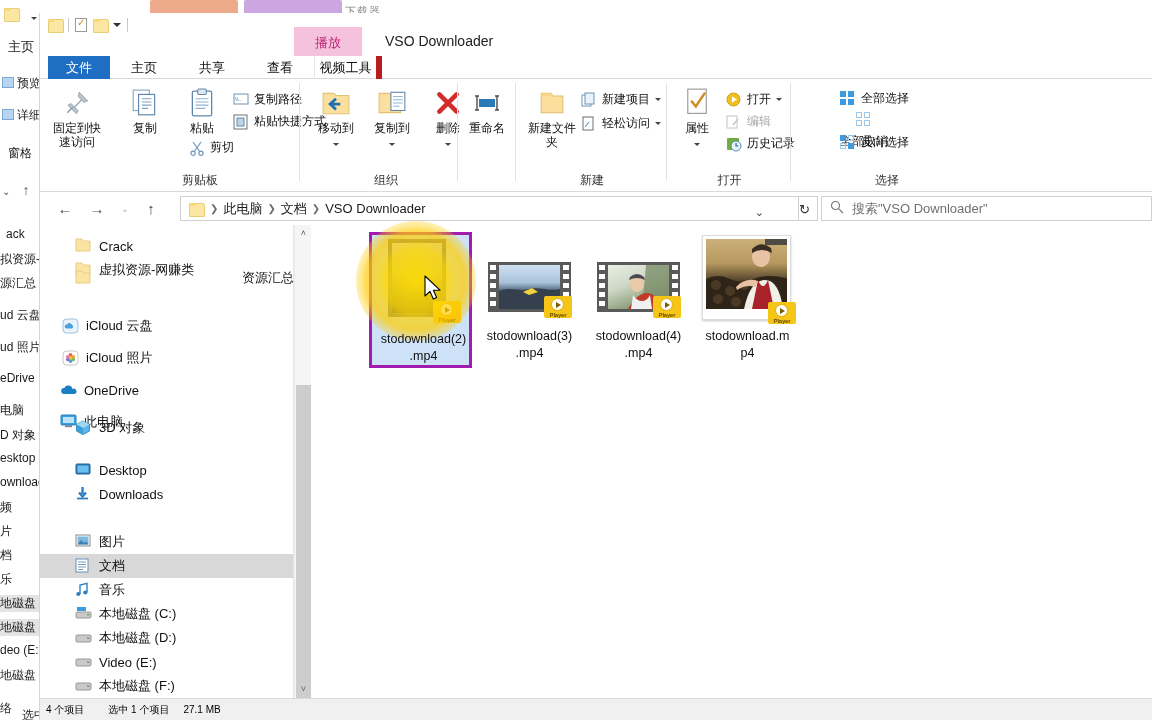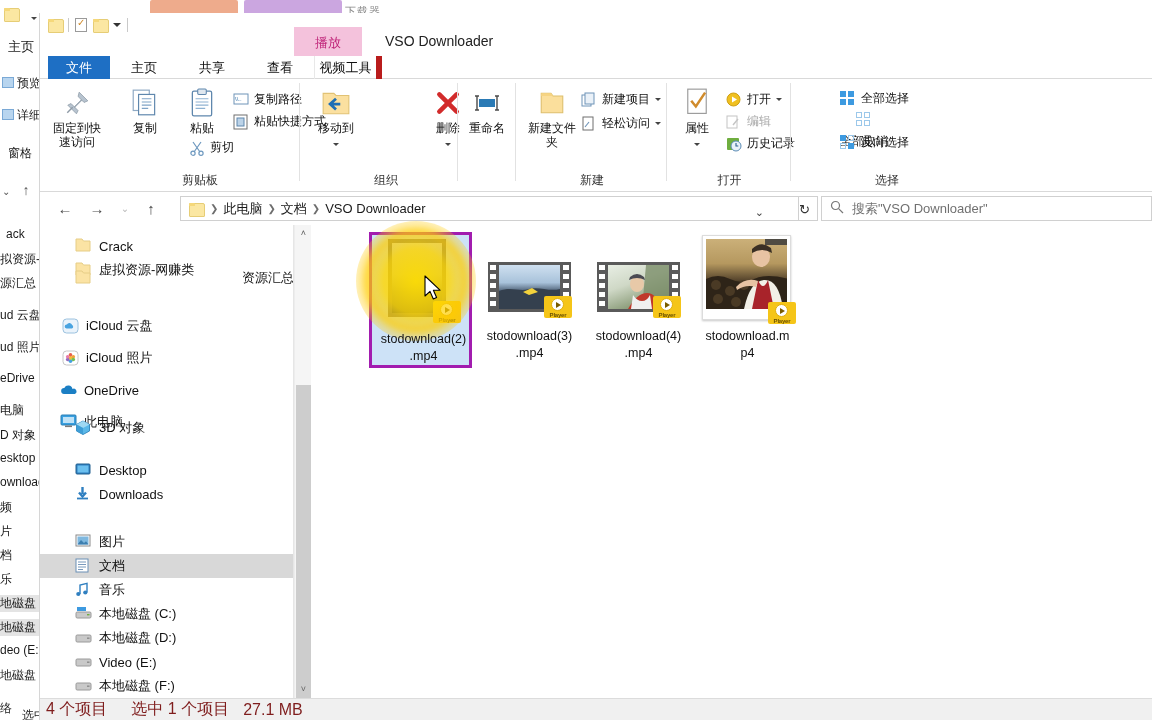--- a/index.html
+++ b/index.html
@@ -131,21 +131,21 @@
                       rgba(255,205,0,.55) 56%, rgba(255,200,0,.25) 72%, rgba(255,200,0,0) 82%);
           pointer-events:none; }
   .glow2 { position:absolute; left:-8px; top:-6px; width:104px; height:104px; border-radius:50%;
           border:7px solid rgba(255,204,0,.55); filter: blur(3px); pointer-events:none;}
 
   .cursor { position:absolute; left:52px; top:40px; width:20px; height:28px; pointer-events:none; }
 
   
   .statusbar { position:absolute; left:0; bottom:0; right:0; height:22px; background:#f0f0f0;
                border-top:1px solid #dcdcdc; display:flex; align-items:center; }
-  .st-txt { font-size:16px; color:#7f1d1d; }
+  .st-txt { font-size:10px; color:#000000; }
 </style>
 </head>
 <body>
 
 <div id="root">
 
   <div class="bg-window">
     <div class="bg-tabs">
       <div class="bg-tab t1"></div>
       <div class="bg-tab t2"></div>
@@ -285,20 +285,33 @@
 
       <div class="rgroup" style="left:261px; width:157px;">
         <div class="bigbtn" style="left:6px;">
           <div class="bi">
             <svg width="30" height="28" viewBox="0 0 28 26">
                 <path d="M2 4h10l2 2h12v17H2z" fill="#fbe0a0" stroke="#e1c274"></path>
                 <path d="M18 14 L10 14 M14 9 L8.5 14 L14 19" stroke="#1f6fb5" stroke-width="2.6" fill="none"></path>
               </svg>
           </div>
           <div>移动到</div>
+          <div style="text-align:center"><span class="caret-dn-sm"></span></div>
+        </div>
+        <div class="bigbtn" style="left:62px;">
+          <div class="bi">
+            <svg width="30" height="28" viewBox="0 0 28 26">
+                <path d="M2 4h9l2 2h9v16H2z" fill="#fbe0a0" stroke="#e1c274"></path>
+                <rect x="13" y="3" width="13" height="17" fill="#fff" stroke="#5f87ad"></rect>
+                <g stroke="#8fb2d2" stroke-width=".9">
+                  <path d="M15 7h9M15 10h9M15 13h9M15 16h6"></path>
+                </g>
+              </svg>
+          </div>
+          <div>复制到</div>
           <div style="text-align:center"><span class="caret-dn-sm"></span></div>
         </div>
         <div class="bigbtn" style="left:118px;">
           <div class="bi">
             <svg width="26" height="26" viewBox="0 0 24 24">
                 <path d="M4 4 L20 20 M20 4 L4 20" stroke="#d22b2b" stroke-width="4.2" stroke-linecap="round"></path>
               </svg>
           </div>
           <div>删除</div>
           <div style="text-align:center"><span class="caret-dn-sm"></span></div>

